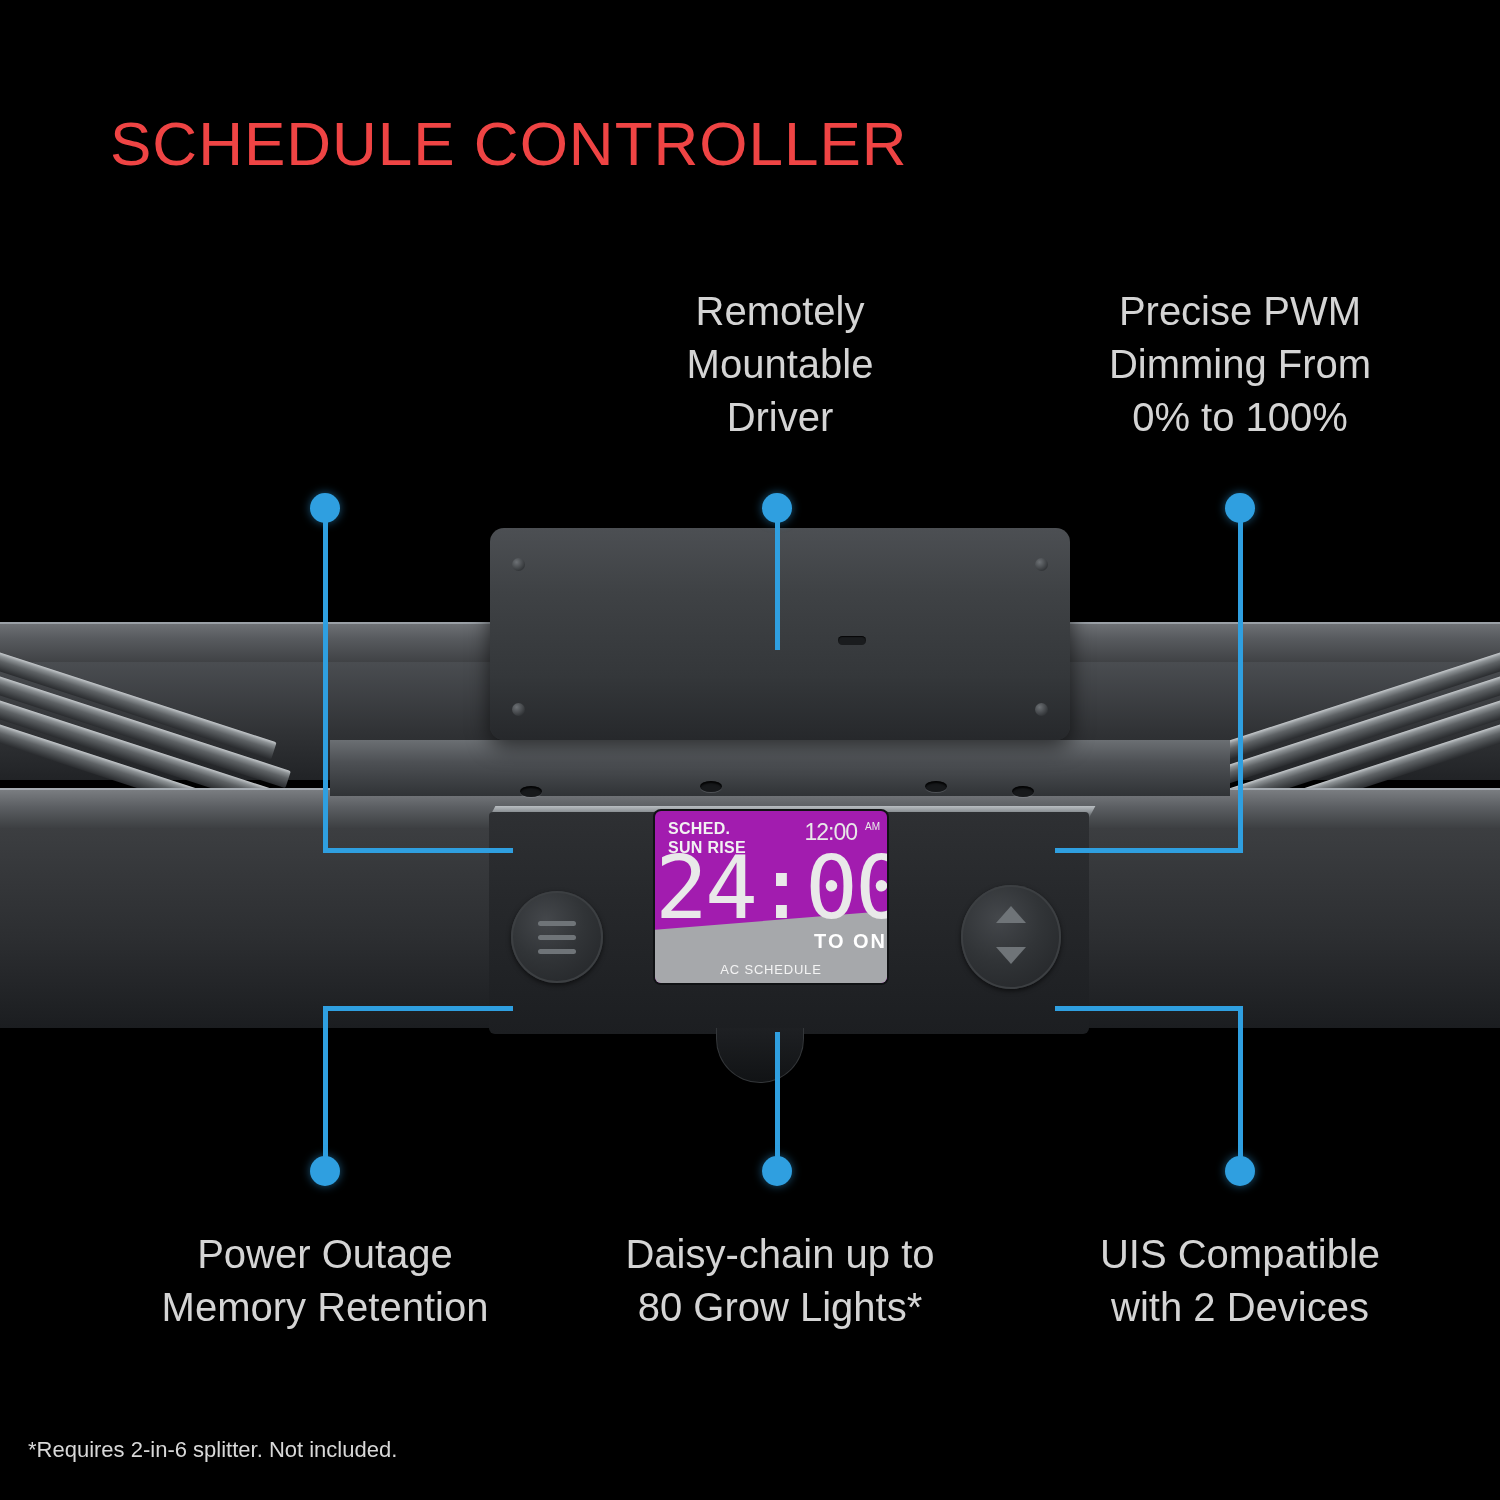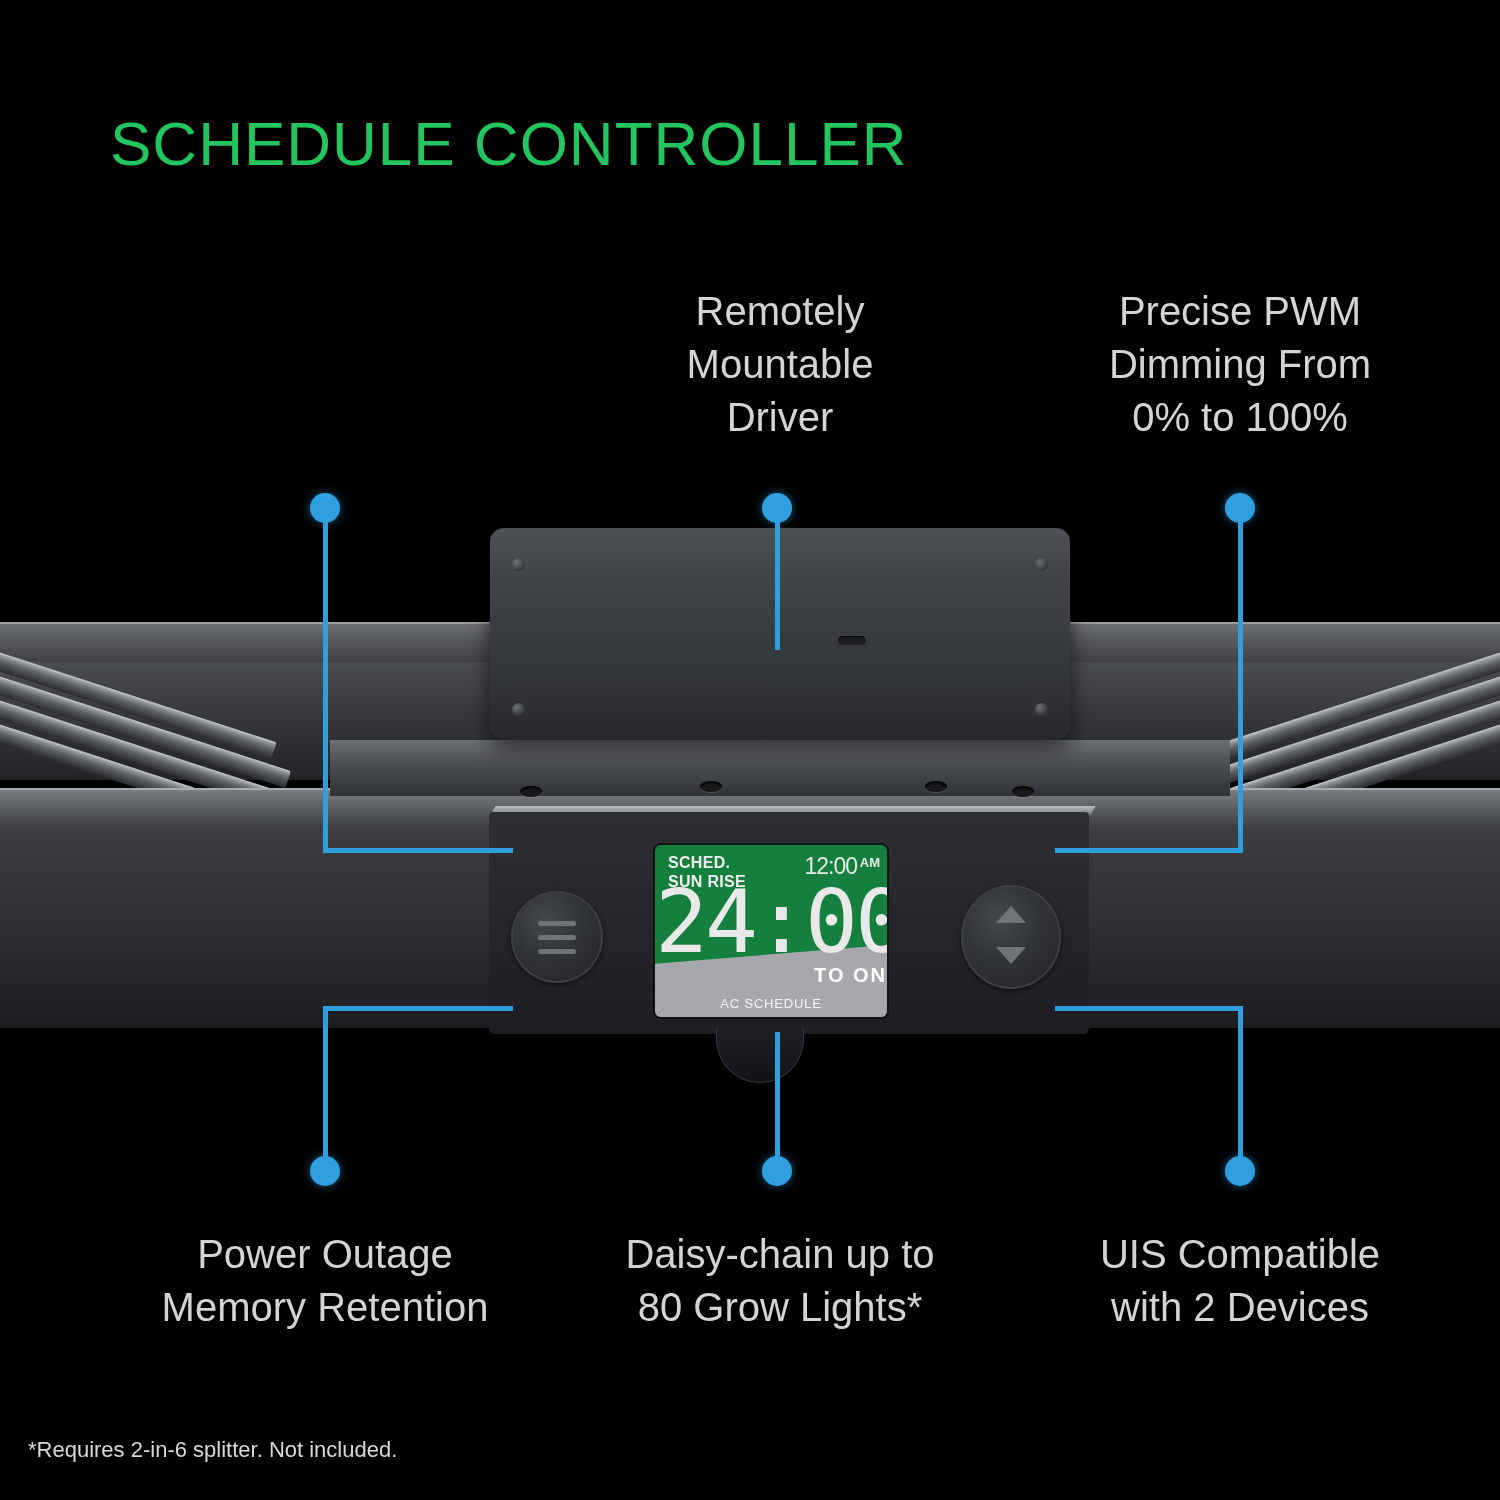--- a/index.html
+++ b/index.html
@@ -17,21 +17,21 @@
     -webkit-font-smoothing: antialiased;
   }
 
   
   #title {
     position: absolute;
     left: 110px;
     top: 108px;
     font-size: 62px;
     letter-spacing: 1px;
-    color: #22c55e;
+    color: #ef4444;
     font-weight: 400;
     white-space: nowrap;
   }
 
   
   .callout-label {
     position: absolute;
     color: #d4d4d4;
     font-size: 40px;
     line-height: 1.33;
@@ -237,24 +237,24 @@
     border-left: 15px solid transparent;
     border-right: 15px solid transparent;
   }
   .tri-up   { border-bottom: 17px solid #6f7478; }
   .tri-down { border-top: 17px solid #6f7478; }
 
   
   #lcd {
     position: absolute;
     left: 655px;
-    top: 845px;
+    top: 811px;
     width: 232px;
     height: 172px;
-    background: #15803d;
+    background: #a21caf;
     border-radius: 6px;
     overflow: hidden;
     box-shadow: 0 0 0 2px #101214;
   }
   #lcd-grey-wedge {
     position: absolute;
     left: 0;
     bottom: 0;
     width: 100%;
     height: 72px;
@@ -282,22 +282,22 @@
     font-weight: 400;
     letter-spacing: -1px;
     font-family: Liberation Sans, sans-serif;
     margin-left: 43px;
   }
   .lcd-ampm {
     position: absolute;
     right: 7px;
     top: 10px;
     color: #e8e8e8;
-    font-size: 13px;
-    font-weight: 700;
+    font-size: 10px;
+    font-weight: 400;
   }
   .lcd-big {
     position: absolute;
     left: 0;
     top: 33px;
     width: 100%;
     text-align: center;
     color: #e9e9e9;
     font-size: 88px;
     line-height: 1;

